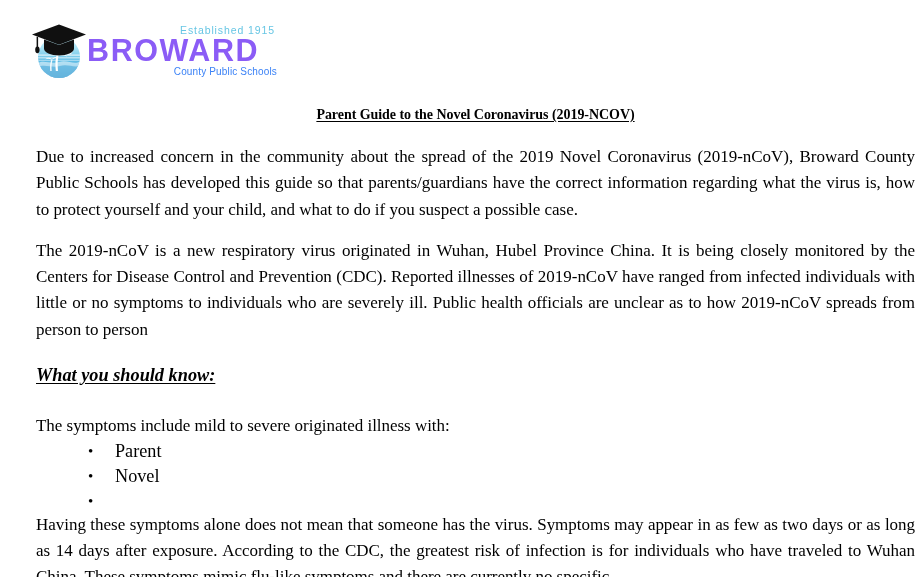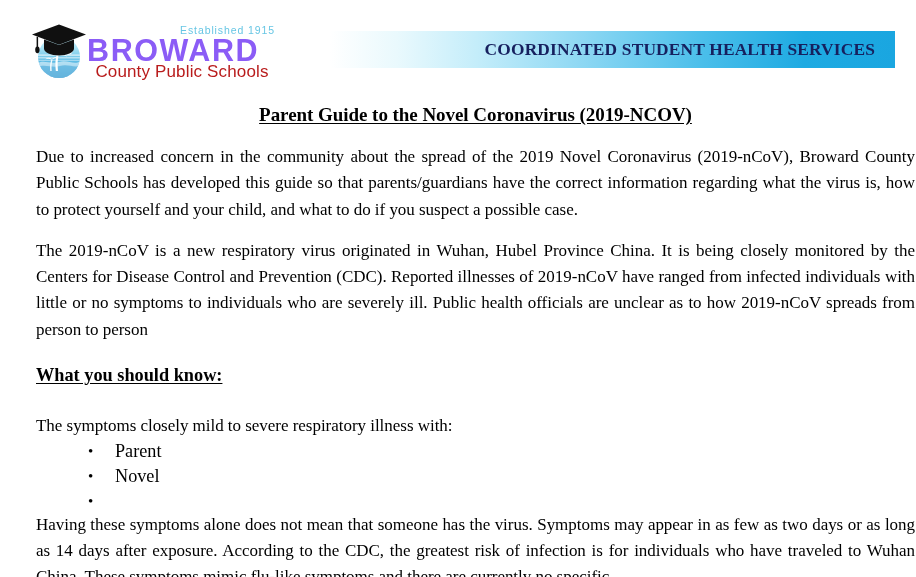--- a/index.html
+++ b/index.html
@@ -58,26 +58,26 @@
   .broward-line {
     font-size: 30.5px;
     font-weight: 700;
     letter-spacing: 1.6px;
     line-height: 30px;
     color: #8b5cf6;
     text-align: left;
     margin-top: -1px;
   }
   .county-line {
-    font-size: 17px;
+    font-size: 10px;
     font-weight: 400;
     letter-spacing: 0.15px;
     line-height: 17px;
-    color: #b91c1c;
-    text-align: center;
+    color: #3b82f6;
+    text-align: right;
     margin-top: -2px;
   }
 
   .banner {
     position: absolute;
     left: 330px;
     top: 31px;
     width: 565px;
     height: 37px;
     background: linear-gradient(to right,
@@ -106,21 +106,21 @@
   .doc {
     position: absolute;
     left: 0;
     top: 92px;
     width: 916px;
   }
 
   .doc-title {
     text-align: center;
     font-weight: 700;
-    font-size: 19px;
+    font-size: 14px;
     line-height: 22px;
     margin: 12px 0 0 0;
     letter-spacing: -0.05px;
   }
   .doc-title span {
     text-decoration: underline;
     text-underline-offset: 2px;
   }
 
   .body-col {
@@ -141,20 +141,21 @@
 
   h2.section-head {
     margin: 0;
     font-size: 18.3px;
     line-height: 26px;
     font-weight: 700;
   }
   h2.section-head span {
     text-decoration: underline;
     text-underline-offset: 2px;
+    font-style: italic;
   }
 
   ul.symptom-list {
     list-style: none;
     margin: 0;
     padding: 0;
   }
   ul.symptom-list li {
     font-size: 18.2px;
     line-height: 24.6px;
@@ -232,23 +233,20 @@
       </svg>
     </div>
 
     <div class="logo-words">
       <div class="est-line">Established 1915</div>
       <div class="broward-line">BROWARD</div>
       <div class="county-line">County Public Schools</div>
     </div>
   </div>
 
-  <div class="banner">
-    <div class="banner-text">COORDINATED STUDENT HEALTH SERVICES</div>
-  </div>
 
 </div>
 
 <div class="doc">
   <div class="body-col">
 
     <div class="doc-title"><span>Parent Guide to the Novel Coronavirus (2019-NCOV)</span></div>
 
     <div class="sp-title-to-p1"></div>
 
@@ -257,21 +255,21 @@
     <div class="sp-p1-to-p2"></div>
 
     <p class="para">The 2019-nCoV is a new respiratory virus originated in Wuhan, Hubel Province China. It is being closely monitored by the Centers for Disease Control and Prevention (CDC). Reported illnesses of 2019-nCoV have ranged from infected individuals with little or no symptoms to individuals who are severely ill.  Public health officials are unclear as to how 2019-nCoV spreads from person to person</p>
 
     <div class="sp-p2-to-head"></div>
 
     <h2 class="section-head"><span>What you should know:</span></h2>
 
     <div class="sp-head-to-p3"></div>
 
-    <p class="para">The symptoms closely mild to severe respiratory illness with:</p>
+    <p class="para">The symptoms include mild to severe originated illness with:</p>
 
     <ul class="symptom-list">
       <li>
         <span class="bullet">•</span>
         <span>Parent</span>
       </li>
       <li>
         <span class="bullet">•</span>
         <span>Novel</span>
       </li>

